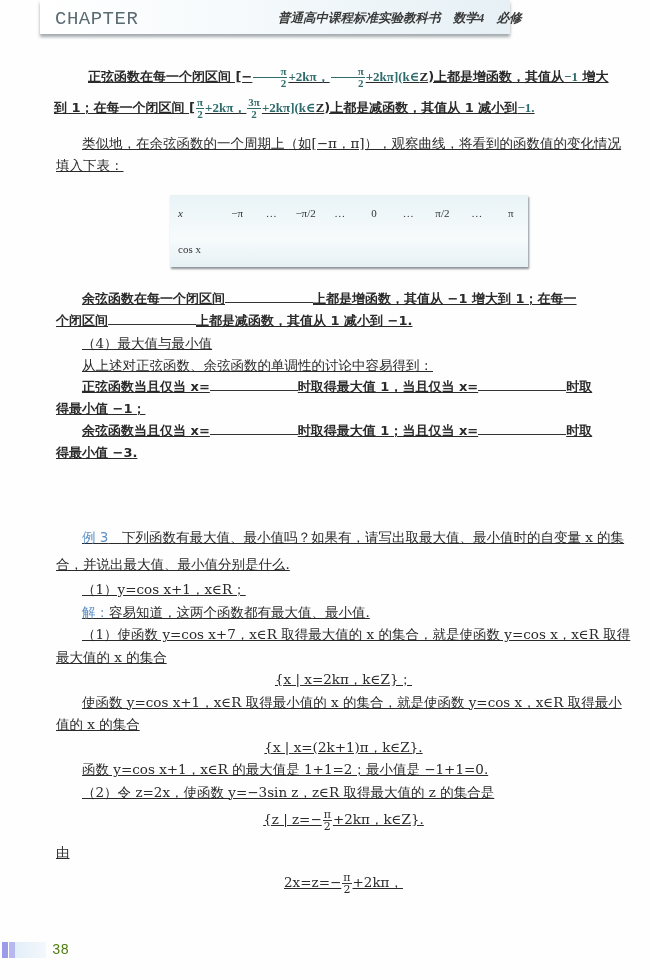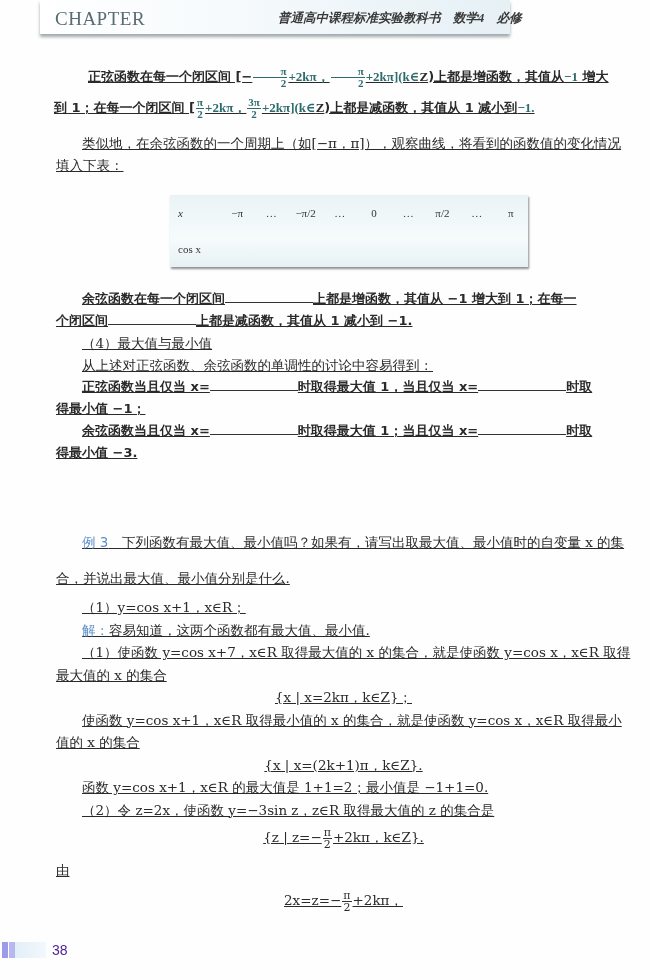--- a/index.html
+++ b/index.html
@@ -1,21 +1,21 @@
 <!DOCTYPE html>
 <html><head>
 <meta charset="utf-8">
 <style>
   html, body { margin:0; padding:0; }
   body { width:650px; height:980px; background:#fefefe; position:relative; overflow:hidden;
          font-family:"DejaVu Serif","Liberation Serif",serif; color:#2a2a2a; }
   .header { position:absolute; left:40px; top:0; width:470px; height:34px;
             background:linear-gradient(90deg,#ffffff 0%,#f6fafc 40%,#e6f0f5 100%);
             box-shadow:0 3px 3px rgba(90,100,110,0.55); }
-  .header-chapter { position:absolute; left:15px; top:8px; font-family:Liberation Serif, serif;
+  .header-chapter { position:absolute; left:15px; top:8px; font-family:Liberation Mono, monospace;
                     font-size:19px; color:#5a6b72; letter-spacing:0.5px; }
   .header-book { position:absolute; left:238px; top:10px; font-family:Liberation Serif, serif;
                  font-size:12.5px; font-style:italic; font-weight:bold; color:#3a3a3a; white-space:nowrap; }
   .block { position:absolute; left:62px; width:560px; font-size:13.5px; line-height:22px;text-decoration:underline; }
   .ind { text-indent:26px; }
   .bold { font-weight:bold; font-family:"DejaVu Sans",sans-serif; font-size:13px; }
   .m { font-family:"Liberation Serif","DejaVu Serif",serif; color:#2e6b6b; font-style:normal; }
   .mi { font-style:italic; }
   .R { font-weight:bold; font-family:"Liberation Serif",serif; }
   .frac { display:inline-block; vertical-align:middle; text-align:center; font-size:11px; line-height:11px; margin:0 1px; }
@@ -23,21 +23,21 @@
   .frac .den { display:block; }
   .blank { display:inline-block; width:88px; border-bottom:1px solid #333; height:14px; vertical-align:baseline; }
   .table-box { position:absolute; left:170px; top:195px; width:358px; height:72px;
                background:linear-gradient(180deg,#e9f3f6 0%,#f7fbfc 60%,#e6f1f4 100%);
                box-shadow:1px 2px 2px rgba(60,70,80,0.6); }
   .trow { display:flex; align-items:center; height:36px; }
   .tcell { flex:1; text-align:center; font-size:11px; font-family:"Liberation Serif",serif; color:#333; }
   .tcell.first { flex:0 0 42px; text-align:left; padding-left:8px; }
   .center { text-align:center; text-indent:0; }
   .blue { color:#5b8fc7; }
-  .page-num { position:absolute; left:52px; top:942px; font-size:14px; color:#4c1d95; font-family:Liberation Sans, sans-serif; }
+  .page-num { position:absolute; left:52px; top:942px; font-size:14px; color:#4d7c0f; font-family:Liberation Mono, monospace; }
   .page-deco { position:absolute; left:2px; top:942px; width:44px; height:16px;
                background:linear-gradient(90deg,#9c9bea 0%,#9c9bea 14%,#fff 14%,#fff 17%,#b8b8f0 17%,#b8b8f0 30%,#e2eef8 30%,#f3f8fc 100%); }
 </style>
 </head>
 <body>
 
 <div class="header">
   <span class="header-chapter">CHAPTER</span>
   <span class="header-book">普通高中课程标准实验教科书　数学4　必修</span>
 </div>
@@ -76,21 +76,21 @@
   <div class="bold"><span>个闭区间</span><span class="blank"></span><span>上都是减函数，其值从 1 减小到 −1.</span></div>
   <div class="ind">（4）最大值与最小值</div>
   <div class="ind">从上述对正弦函数、余弦函数的单调性的讨论中容易得到：</div>
   <div class="ind bold"><span>正弦函数当且仅当 x=</span><span class="blank"></span><span>时取得最大值 1，当且仅当 x=</span><span class="blank"></span><span>时取</span></div>
   <div class="bold">得最小值 −1；</div>
   <div class="ind bold"><span>余弦函数当且仅当 x=</span><span class="blank"></span><span>时取得最大值 1；当且仅当 x=</span><span class="blank"></span><span>时取</span></div>
   <div class="bold">得最小值 −3.</div>
 </div>
 
 <div class="block" style="top:524px; left:56px; width:575px; line-height:22.5px;">
-  <div class="ind" style="line-height:36px;"><span class="blue" style="font-family:'DejaVu Sans',sans-serif;">例 3</span>　<span>下列函数有最大值、最小值吗？如果有，请写出取最大值、最小值时的自变量 x 的集合，并说出最大值、最小值分别是什么.</span></div>
+  <div class="ind" style="line-height:27px;"><span class="blue" style="font-family:'DejaVu Sans',sans-serif;">例 3</span>　<span>下列函数有最大值、最小值吗？如果有，请写出取最大值、最小值时的自变量 x 的集合，并说出最大值、最小值分别是什么.</span></div>
   <div class="ind">（1）y=cos x+1，x∈R；</div>
   <div class="ind"><span class="blue">解：</span><span>容易知道，这两个函数都有最大值、最小值.</span></div>
   <div class="ind">（1）使函数 y=cos x+7，x∈R 取得最大值的 x 的集合，就是使函数 y=cos x，x∈R 取得最大值的 x 的集合</div>
   <div class="center">{x | x=2kπ，k∈Z}；</div>
   <div class="ind">使函数 y=cos x+1，x∈R 取得最小值的 x 的集合，就是使函数 y=cos x，x∈R 取得最小值的 x 的集合</div>
   <div class="center">{x | x=(2k+1)π，k∈Z}.</div>
   <div class="ind">函数 y=cos x+1，x∈R 的最大值是 1+1=2；最小值是 −1+1=0.</div>
   <div class="ind">（2）令 z=2x，使函数 y=−3sin z，z∈R 取得最大值的 z 的集合是</div>
   <div class="center" style="line-height:32px;"><span>{z | z=−</span><span class="frac"><span class="num" style="border-color:#333;">π</span><span class="den">2</span></span><span>+2kπ，k∈Z}.</span></div>
   <div style="margin-top:6px;">由</div>

